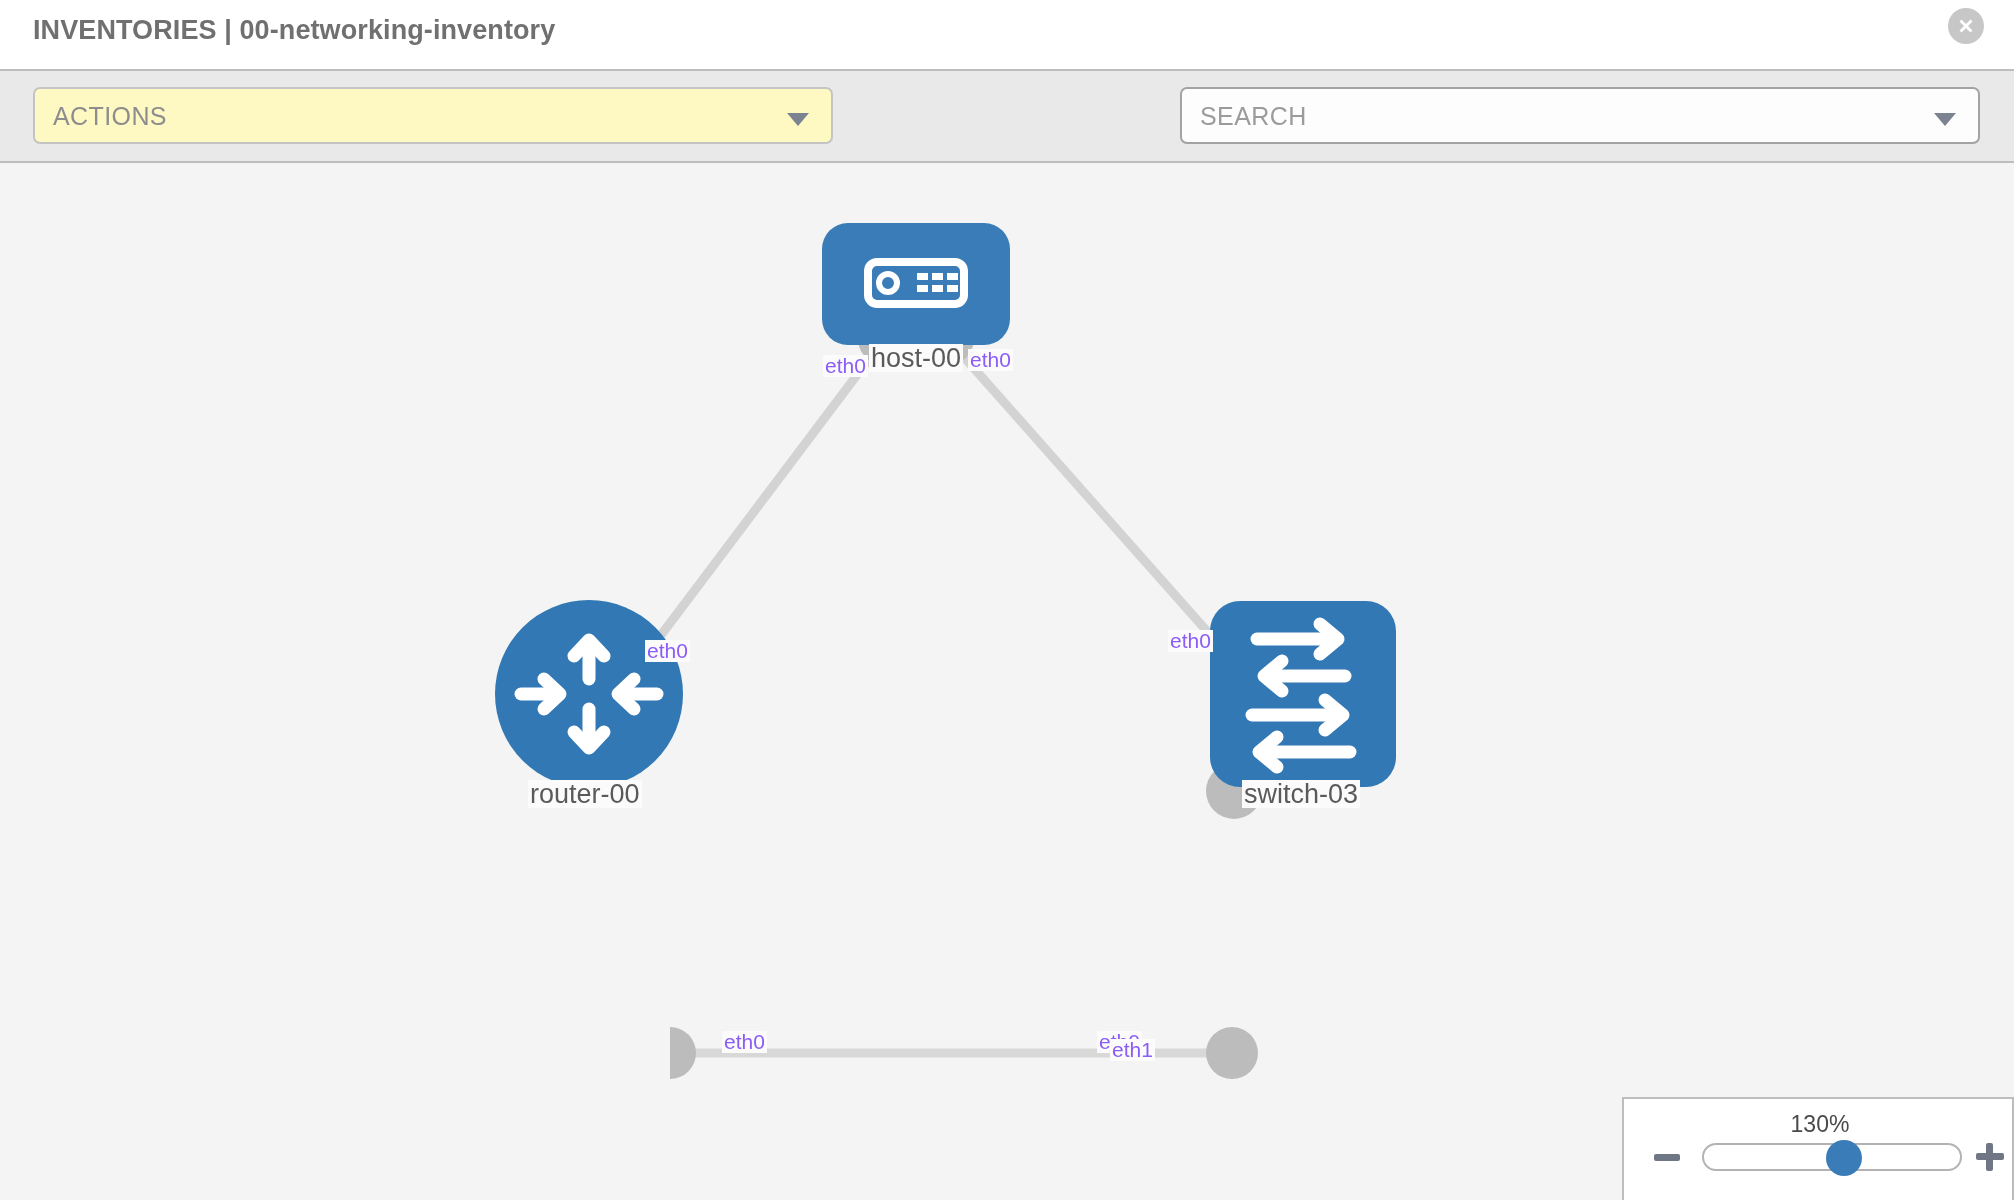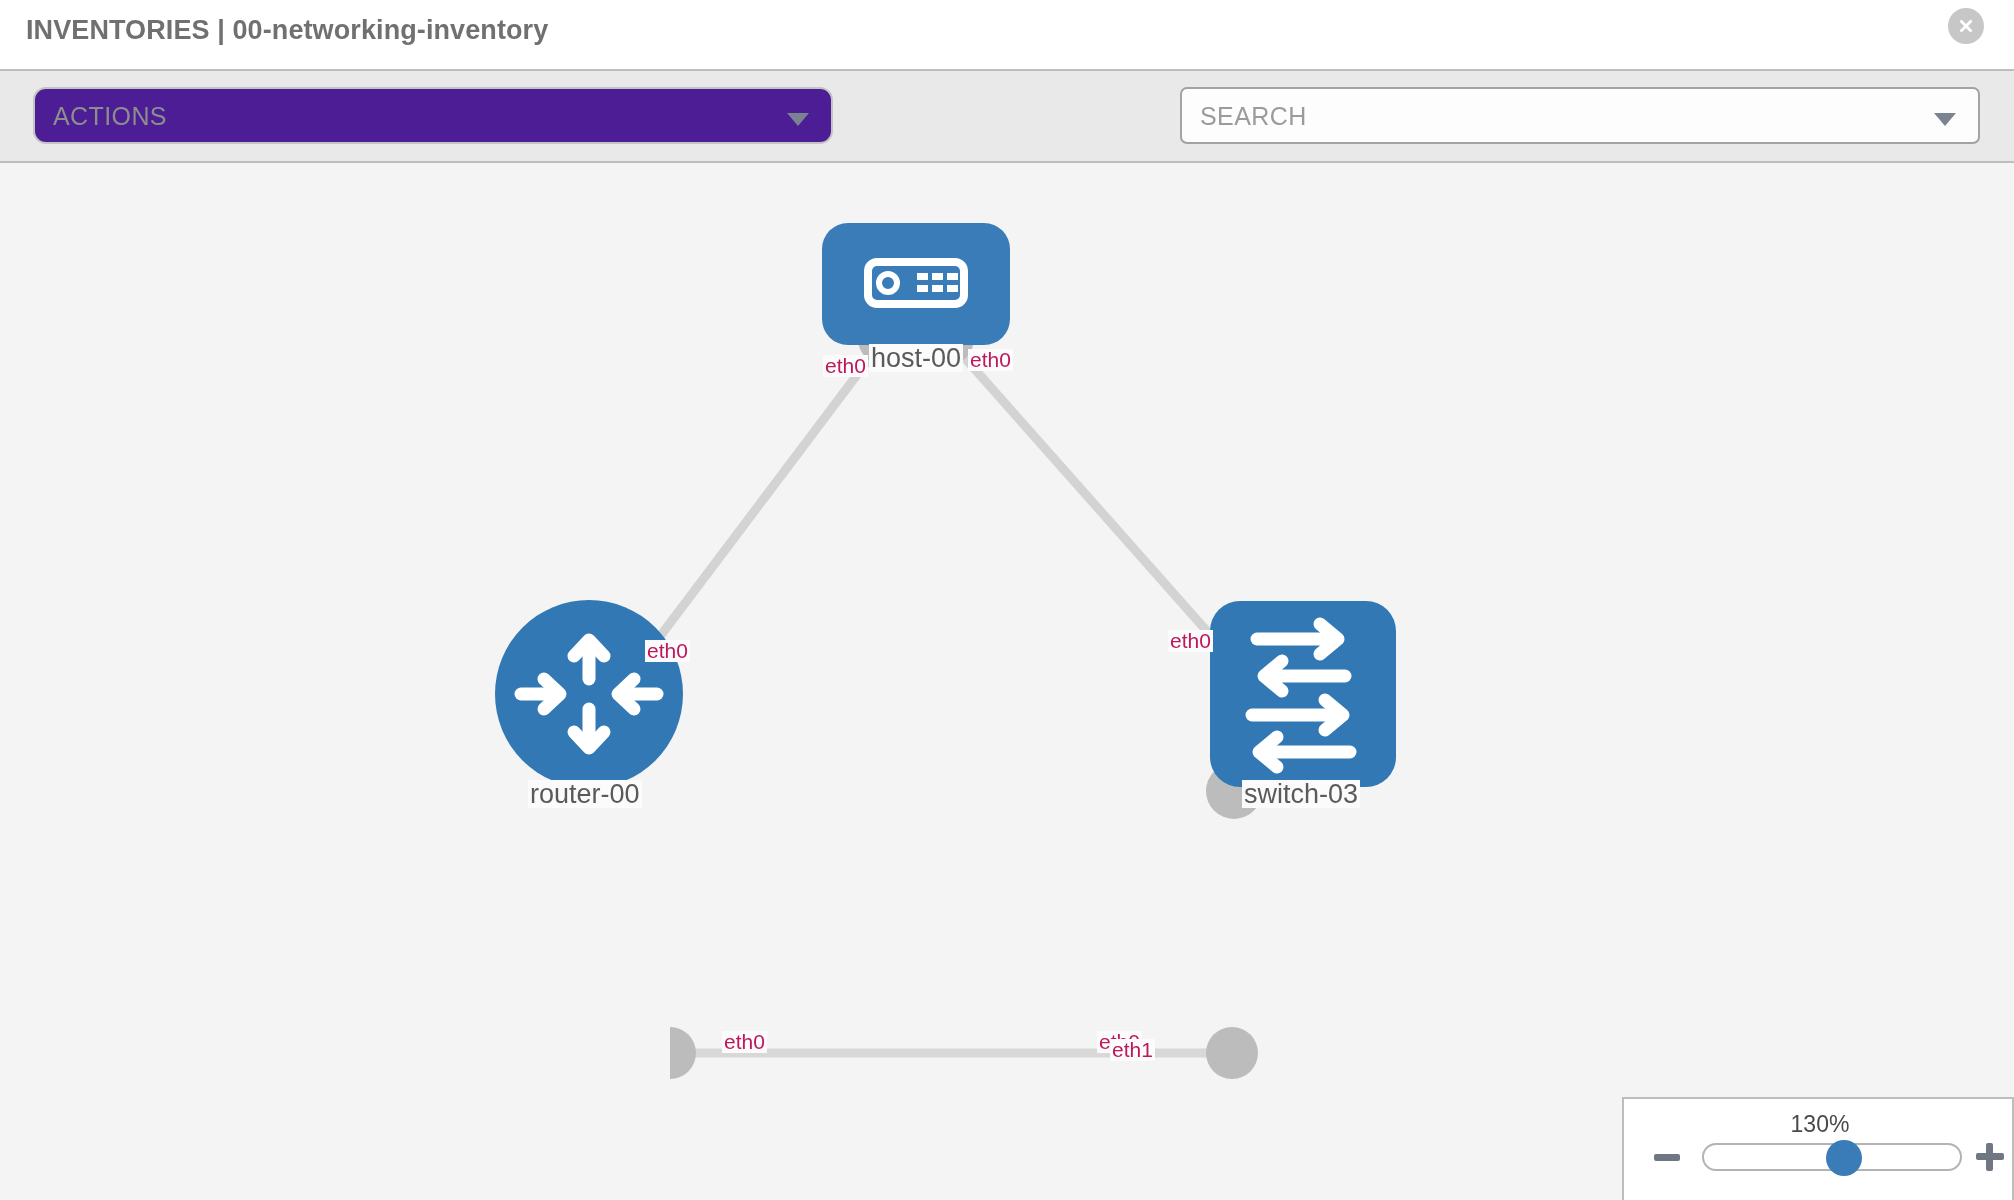--- a/index.html
+++ b/index.html
@@ -18,21 +18,21 @@
   }
 
   
   .header {
     position: absolute; left: 0; top: 0;
     width: 2014px; height: 69px;
     background: #ffffff;
   }
   .page-title {
     position: absolute;
-    left: 26px; top: 15px;
+    left: 33px; top: 15px;
     font-size: 27px;
     font-weight: bold;
     color: #707070;
     letter-spacing: 0.1px;
     white-space: nowrap;
   }
   .close-btn {
     position: absolute;
     right: 30px; top: 8px;
     width: 36px; height: 36px;
@@ -47,23 +47,23 @@
     position: absolute; left: 0; top: 69px;
     width: 2014px; height: 94px;
     background: #e9e9e9;
     border-top: 2px solid #bdbdbd;
     border-bottom: 2px solid #bdbdbd;
   }
   .actions-select {
     position: absolute;
     left: 33px; top: 16px;
     width: 800px; height: 57px;
-    background: #4c1d95;
+    background: #fef9c3;
     border: 2px solid #c4c4c4;
-    border-radius: 13px;
+    border-radius: 7px;
     cursor: pointer;
   }
   .actions-label {
     position: absolute;
     left: 18px; top: 13px;
     font-size: 25px;
     color: #8d8d8d;
     letter-spacing: 0.4px;
   }
   .caret {
@@ -119,21 +119,21 @@
     background: #fbfbfb;
     color: #5a5a5a;
     font-size: 27px;
     white-space: nowrap;
     line-height: 1.05;
     padding: 0 2px;
   }
   .ilabel {
     position: absolute;
     background: #fbfbfb;
-    color: #be185d;
+    color: #8b5cf6;
     font-size: 21px;
     white-space: nowrap;
     line-height: 1.05;
     padding: 0 2px;
   }
 
   
   .zoom-panel {
     position: absolute;
     left: 1622px; top: 1082px;

